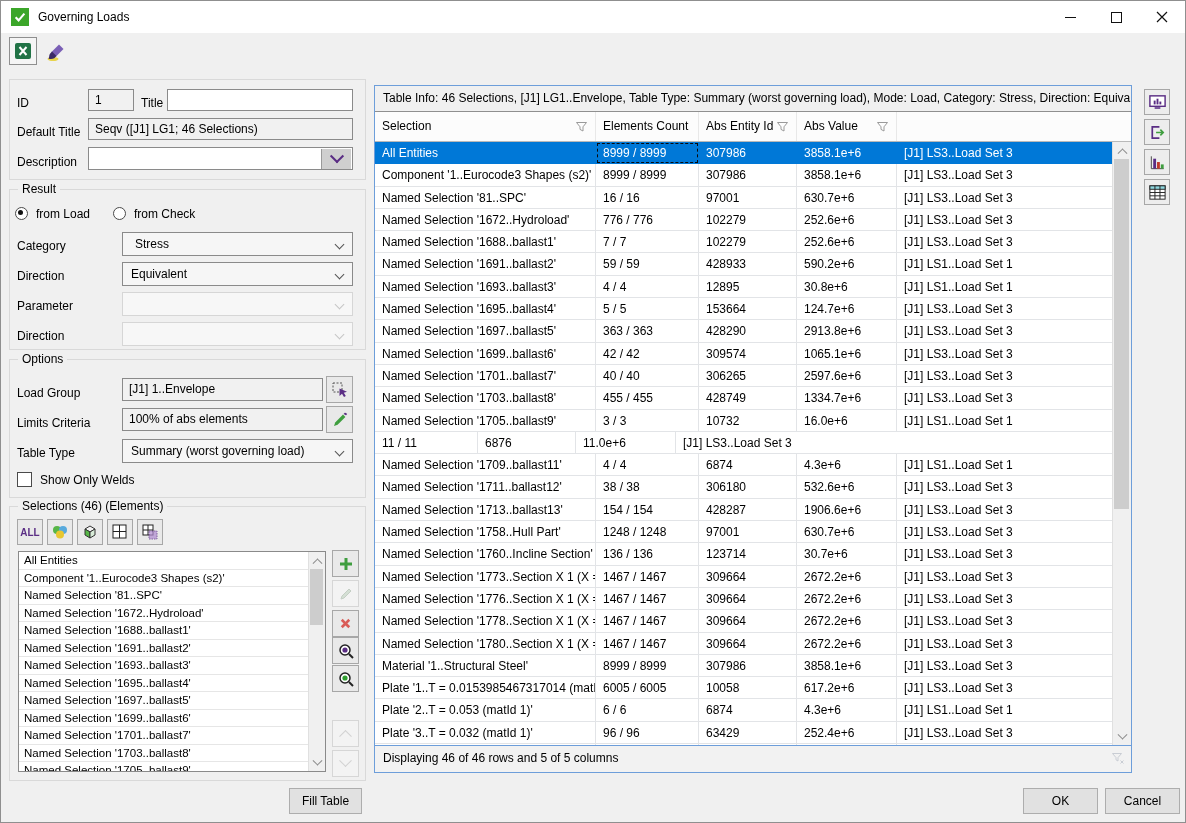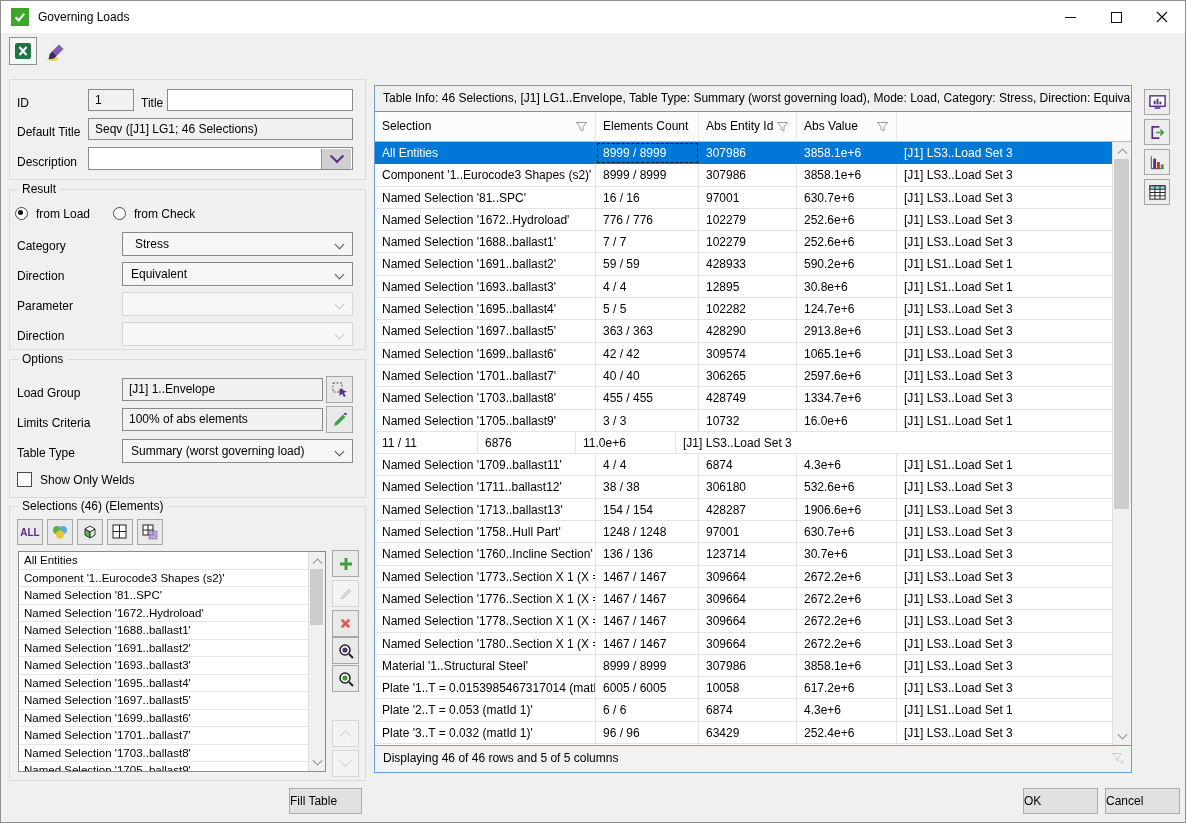--- a/index.html
+++ b/index.html
@@ -71,21 +71,21 @@
   .grow{display:flex;height:22.3px;}
   .grow .gcell{line-height:22px;border-bottom:1px solid #e2e4e7;}
   .grow.sel .gcell{background:#0078d7;color:#fff;border-right-color:#0078d7;border-bottom-color:#0078d7;}
   .gcell.focus{outline:1px dashed #0a0a0a;outline-offset:-2px;}
   .v-sb{width:18px;background:#f0f0f0;border-left:1px solid #e0e0e0;position:relative;}
   .status-bar{height:26px;line-height:25px;background:#f2f2f2;border-top:1px solid #6d9eda;
       padding-left:8px;position:relative;white-space:nowrap;overflow:hidden;}
   .status-bar svg{position:absolute;right:6px;top:6px;}
   
   .btn{position:absolute;height:26px;background:#e1e1e1;border:1px solid #adadad;box-sizing:border-box;
-      display:flex;align-items:center;justify-content:flex-start;}
+      display:flex;align-items:center;justify-content:center;}
   
   .tool-r{position:absolute;left:1143px;width:26px;height:26px;background:#ededed;border:1px solid #a7a7a7;
       box-sizing:border-box;display:flex;align-items:center;justify-content:center;}
   .all-txt{font-size:10px;font-weight:bold;color:#5a2d84;letter-spacing:0;}
 </style>
 </head>
 <body>
 
 <div class="window">
 
@@ -349,21 +349,21 @@
           <div class="grow">
             <div class="gcell gc0">Named Selection '1693..ballast3'</div>
             <div class="gcell gc1">4 / 4</div>
             <div class="gcell gc2">12895</div>
             <div class="gcell gc3">30.8e+6</div>
             <div class="gcell gc4">[J1] LS1..Load Set 1</div>
           </div>
           <div class="grow">
             <div class="gcell gc0">Named Selection '1695..ballast4'</div>
             <div class="gcell gc1">5 / 5</div>
-            <div class="gcell gc2">102282</div>
+            <div class="gcell gc2">153664</div>
             <div class="gcell gc3">124.7e+6</div>
             <div class="gcell gc4">[J1] LS3..Load Set 3</div>
           </div>
           <div class="grow">
             <div class="gcell gc0">Named Selection '1697..ballast5'</div>
             <div class="gcell gc1">363 / 363</div>
             <div class="gcell gc2">428290</div>
             <div class="gcell gc3">2913.8e+6</div>
             <div class="gcell gc4">[J1] LS3..Load Set 3</div>
           </div>

